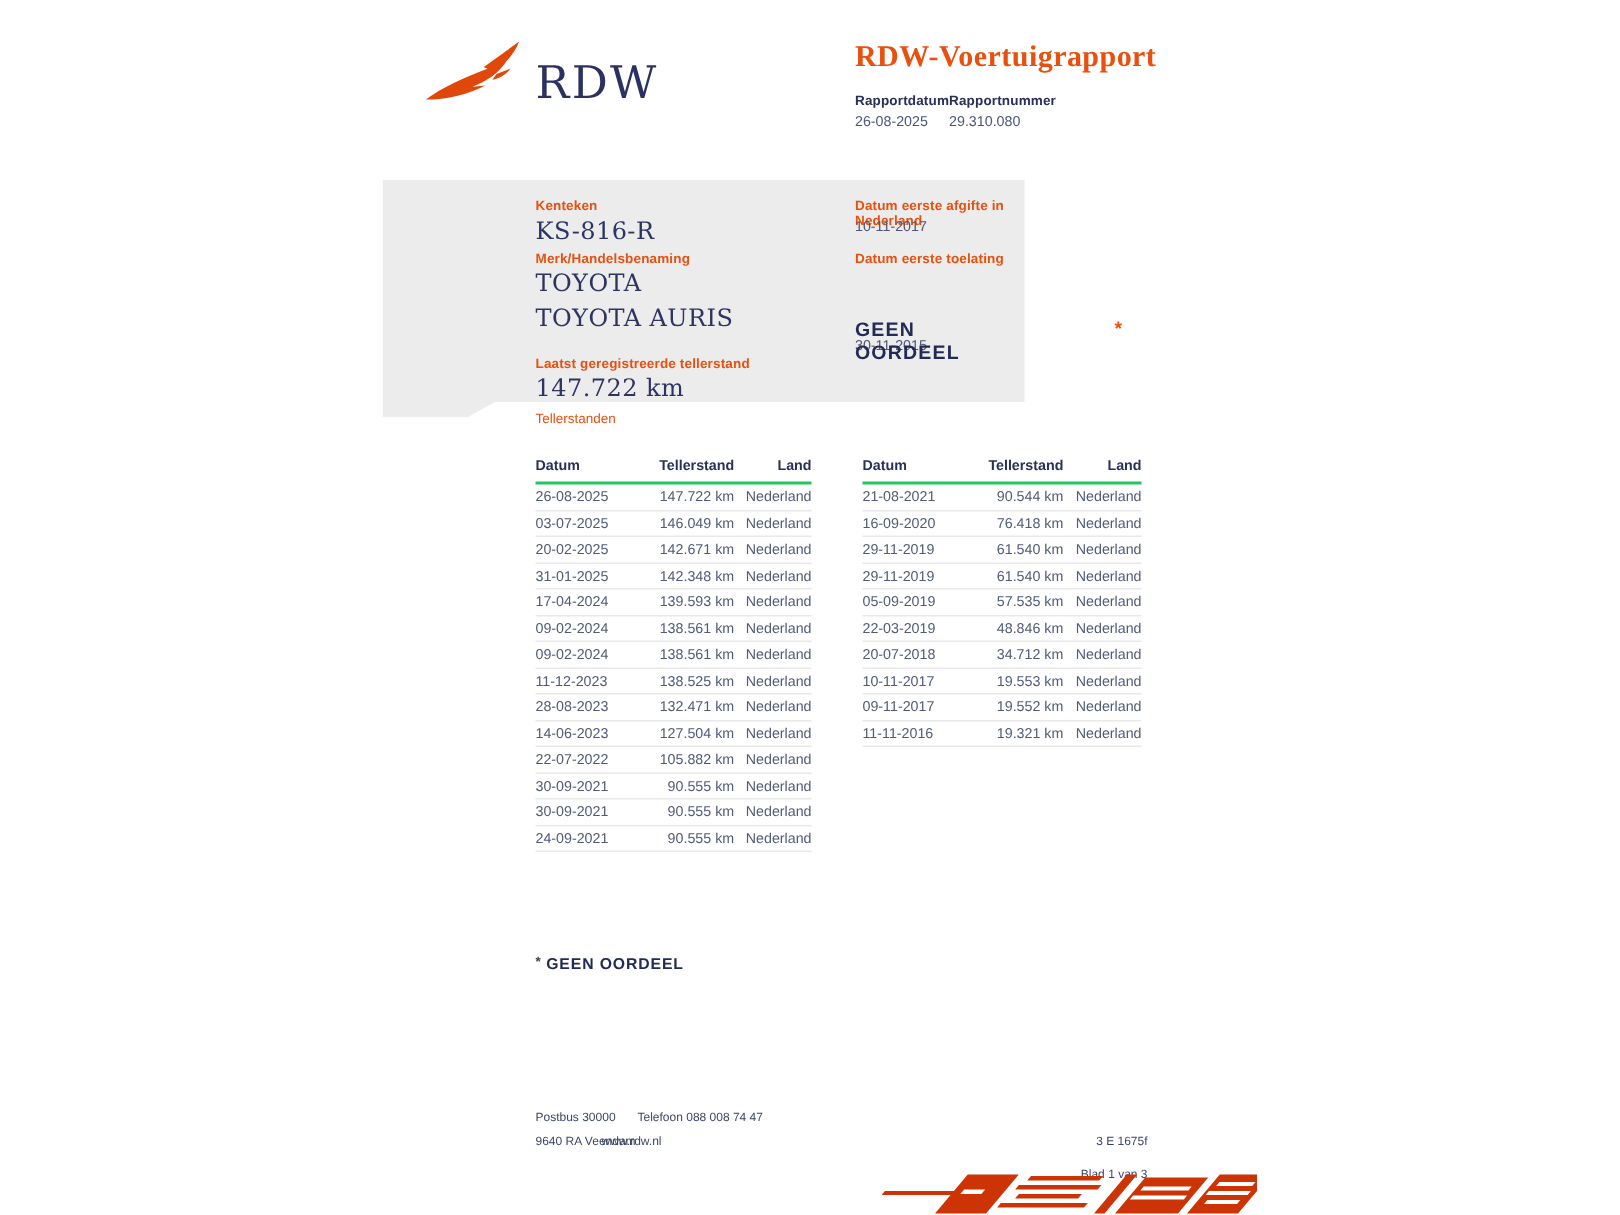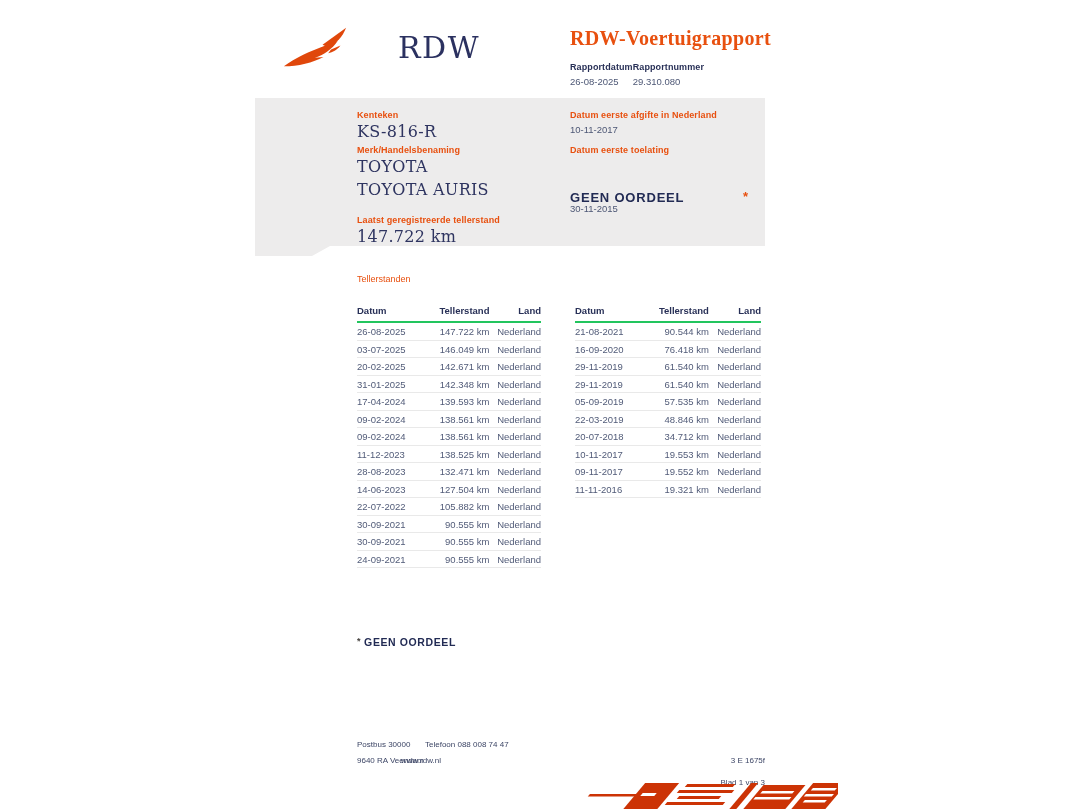--- a/index.html
+++ b/index.html
@@ -3,38 +3,38 @@
 <meta charset="utf-8">
 <style>
   html,body { margin:0; padding:0; background:#fff; }
   .page {
     position:relative; width:1080px; height:810px; background:#ffffff;
     font-family:"Liberation Sans", sans-serif; overflow:hidden;
     -webkit-font-smoothing:antialiased;
   }
 
   
-  .logo { position:absolute; left:282px; top:24px; display:flex; align-items:center;gap:41px; }
+  .logo { position:absolute; left:282px; top:24px; display:flex; align-items:flex-end; }
   .logo svg { width:66px; height:47px; display:block; }
   .logo-text {
     font-family:"DejaVu Serif", serif; color:#2b3160; font-size:30px;
     margin-left:9px; letter-spacing:1.5px; line-height:1;
   }
   .report-title {
     position:absolute; left:570px; top:27px;
     font-family:Liberation Serif, serif; font-weight:bold;
     font-size:20px; color:#e8500f; letter-spacing:.3px;
   }
   .meta { position:absolute; left:570px; top:62px; display:flex; }
   .meta-label { font-size:9px; font-weight:bold; color:#283057; letter-spacing:.1px; }
   .meta-value { font-size:9.5px; color:#4d5775; margin-top:4px; }
 
   
   .graybox {
-    position:absolute; left:255px; top:98px; width:510px; height:158px;
+    position:absolute; left:255px; top:120px; width:428px; height:158px;
     background:#edecec;
     clip-path: polygon(0 0, 510px 0, 510px 148px, 75px 148px, 57px 158px, 0 158px);
   }
   .fld-label { font-size:9px; font-weight:bold; color:#e8500f; letter-spacing:.1px; }
   .fld-big {
     font-family:"DejaVu Serif", serif; font-size:16px; color:#2e3460;
     line-height:1.45; letter-spacing:.3px;
   }
   .fld-small { font-size:9.5px; color:#4d5775; }
   .pos { position:absolute; }

